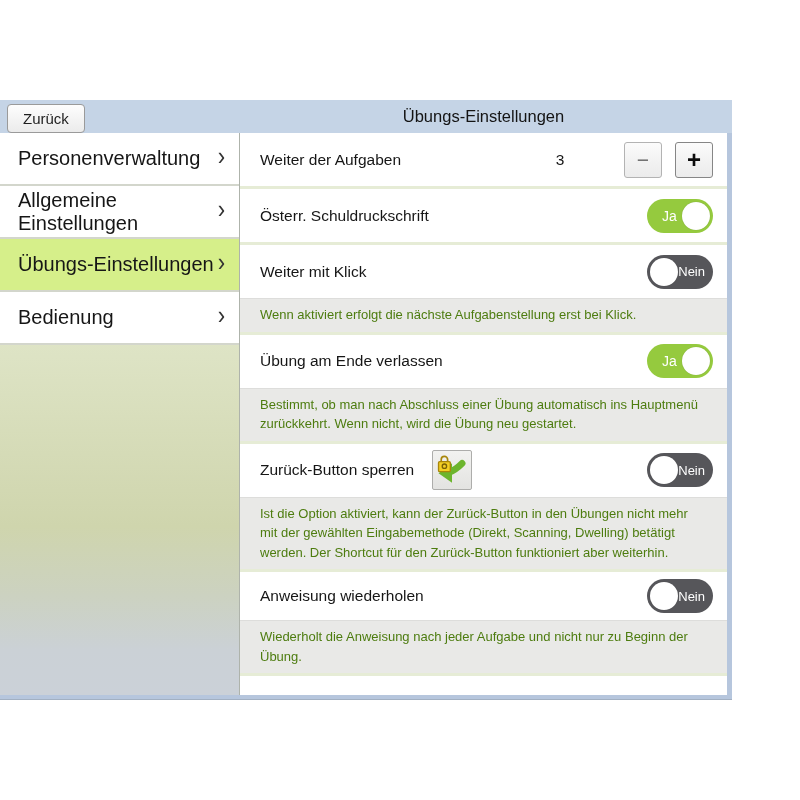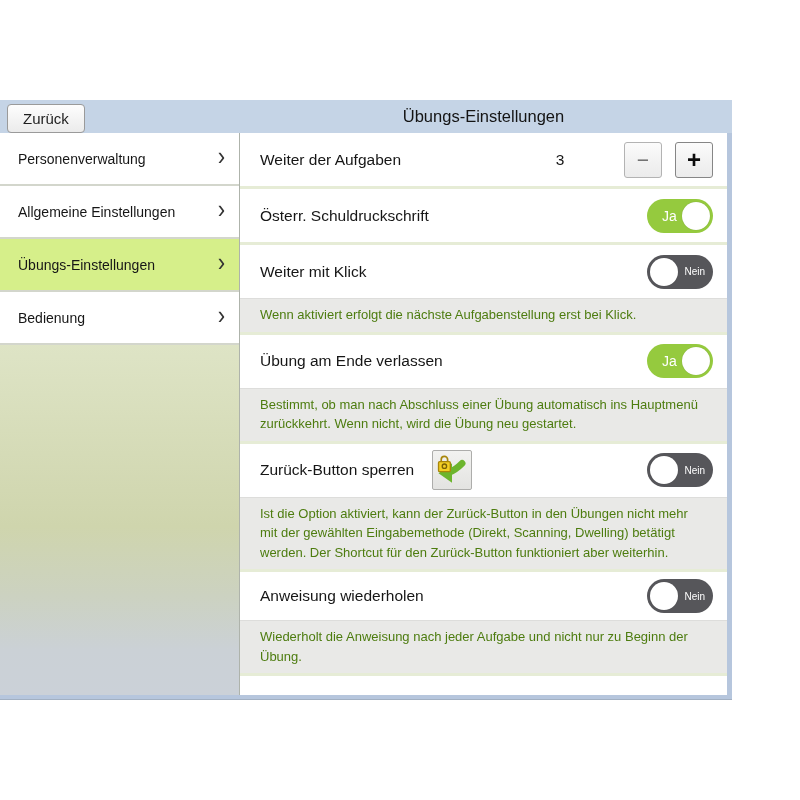--- a/index.html
+++ b/index.html
@@ -9,21 +9,21 @@
   .app-header{position:relative;height:33px;background:#c5d4e6;}
   .back-btn{position:absolute;left:7px;top:4px;height:27px;padding:0 15px;background:linear-gradient(#fdfdfd,#ebebeb);border:1px solid #9a9a9a;border-radius:4px;font-size:15px;color:#1e1e1e;font-family:"Liberation Sans",sans-serif;display:flex;align-items:center;cursor:pointer;}
   .app-title{position:absolute;left:240px;right:5px;top:0;height:33px;display:flex;align-items:center;justify-content:center;font-size:16.5px;color:#141414;}
   
   .app-body{display:flex;height:562px;overflow:hidden;}
   
   .sidebar{width:240px;flex:0 0 240px;border-right:1px solid #aeb3ab;box-sizing:border-box;
     background:linear-gradient(180deg,#eaeeda 0%,#dde3c4 40%,#cfd5ad 70%,#ccd2c0 82%,#cbd1d6 92%,#cbd1d8 100%);}
   .side-item{height:51px;background:#ffffff;border-bottom:2px solid #d3d6cc;display:flex;align-items:center;padding:0 14px 0 18px;cursor:pointer;}
   .side-item.selected{background:#d6ef8a;}
-  .side-label{font-size:14px;color:#161616;flex:1;}
+  .side-label{font-size:20px;color:#161616;flex:1;}
   .chev{font-size:22px;line-height:1;color:#333;transform:scaleY(1.15);padding-bottom:3px;}
   
   .content{flex:1;margin-right:5px;display:flex;flex-direction:column;overflow:hidden;}
   .group{border-bottom:3px solid #e6ecd6;}
   .group:last-child{border-bottom:none;}
   .row{position:relative;height:53px;background:#ffffff;display:flex;align-items:center;padding:0 14px 0 20px;box-sizing:border-box;}
   .row-label{font-size:15.5px;color:#161616;}
   .row-value{position:absolute;left:300px;width:40px;text-align:center;font-size:15.5px;color:#161616;}
   .desc{background:#e9e9e7;border-top:1px solid #dddddb;padding:6px 20px 7px 20px;font-size:13px;line-height:1.5;color:#4d7c0f;}
   
@@ -33,21 +33,21 @@
   .step-plus{border:1px solid #868686;color:#0c0c0c;font-size:24px;font-weight:600;}
   
   .toggle{margin-left:auto;position:relative;width:66px;height:34px;border-radius:17px;flex:0 0 auto;cursor:pointer;}
   .toggle .knob{position:absolute;top:3px;width:28px;height:28px;border-radius:50%;background:#ffffff;box-shadow:0 0 1px rgba(0,0,0,.25);}
   .toggle .t-label{position:absolute;top:0;height:34px;display:flex;align-items:center;color:#ffffff;}
   .toggle.on{background:#95ca3e;}
   .toggle.on .knob{right:3px;}
   .toggle.on .t-label{left:15px;font-size:14px;}
   .toggle.off{background:#56565a;}
   .toggle.off .knob{left:3px;}
-  .toggle.off .t-label{right:8px;font-size:10px;}
+  .toggle.off .t-label{right:8px;font-size:13px;}
   
   .lock-icon-btn{width:40px;height:40px;margin-left:18px;background:linear-gradient(#f2f2f0,#e3e3e1);border:1px solid #adadab;border-radius:2px;display:flex;align-items:center;justify-content:center;box-sizing:border-box;}
   
   .row .chev{margin-left:auto;padding-right:4px;}
 </style>
 </head>
 <body>
 
 <div class="app">
 

